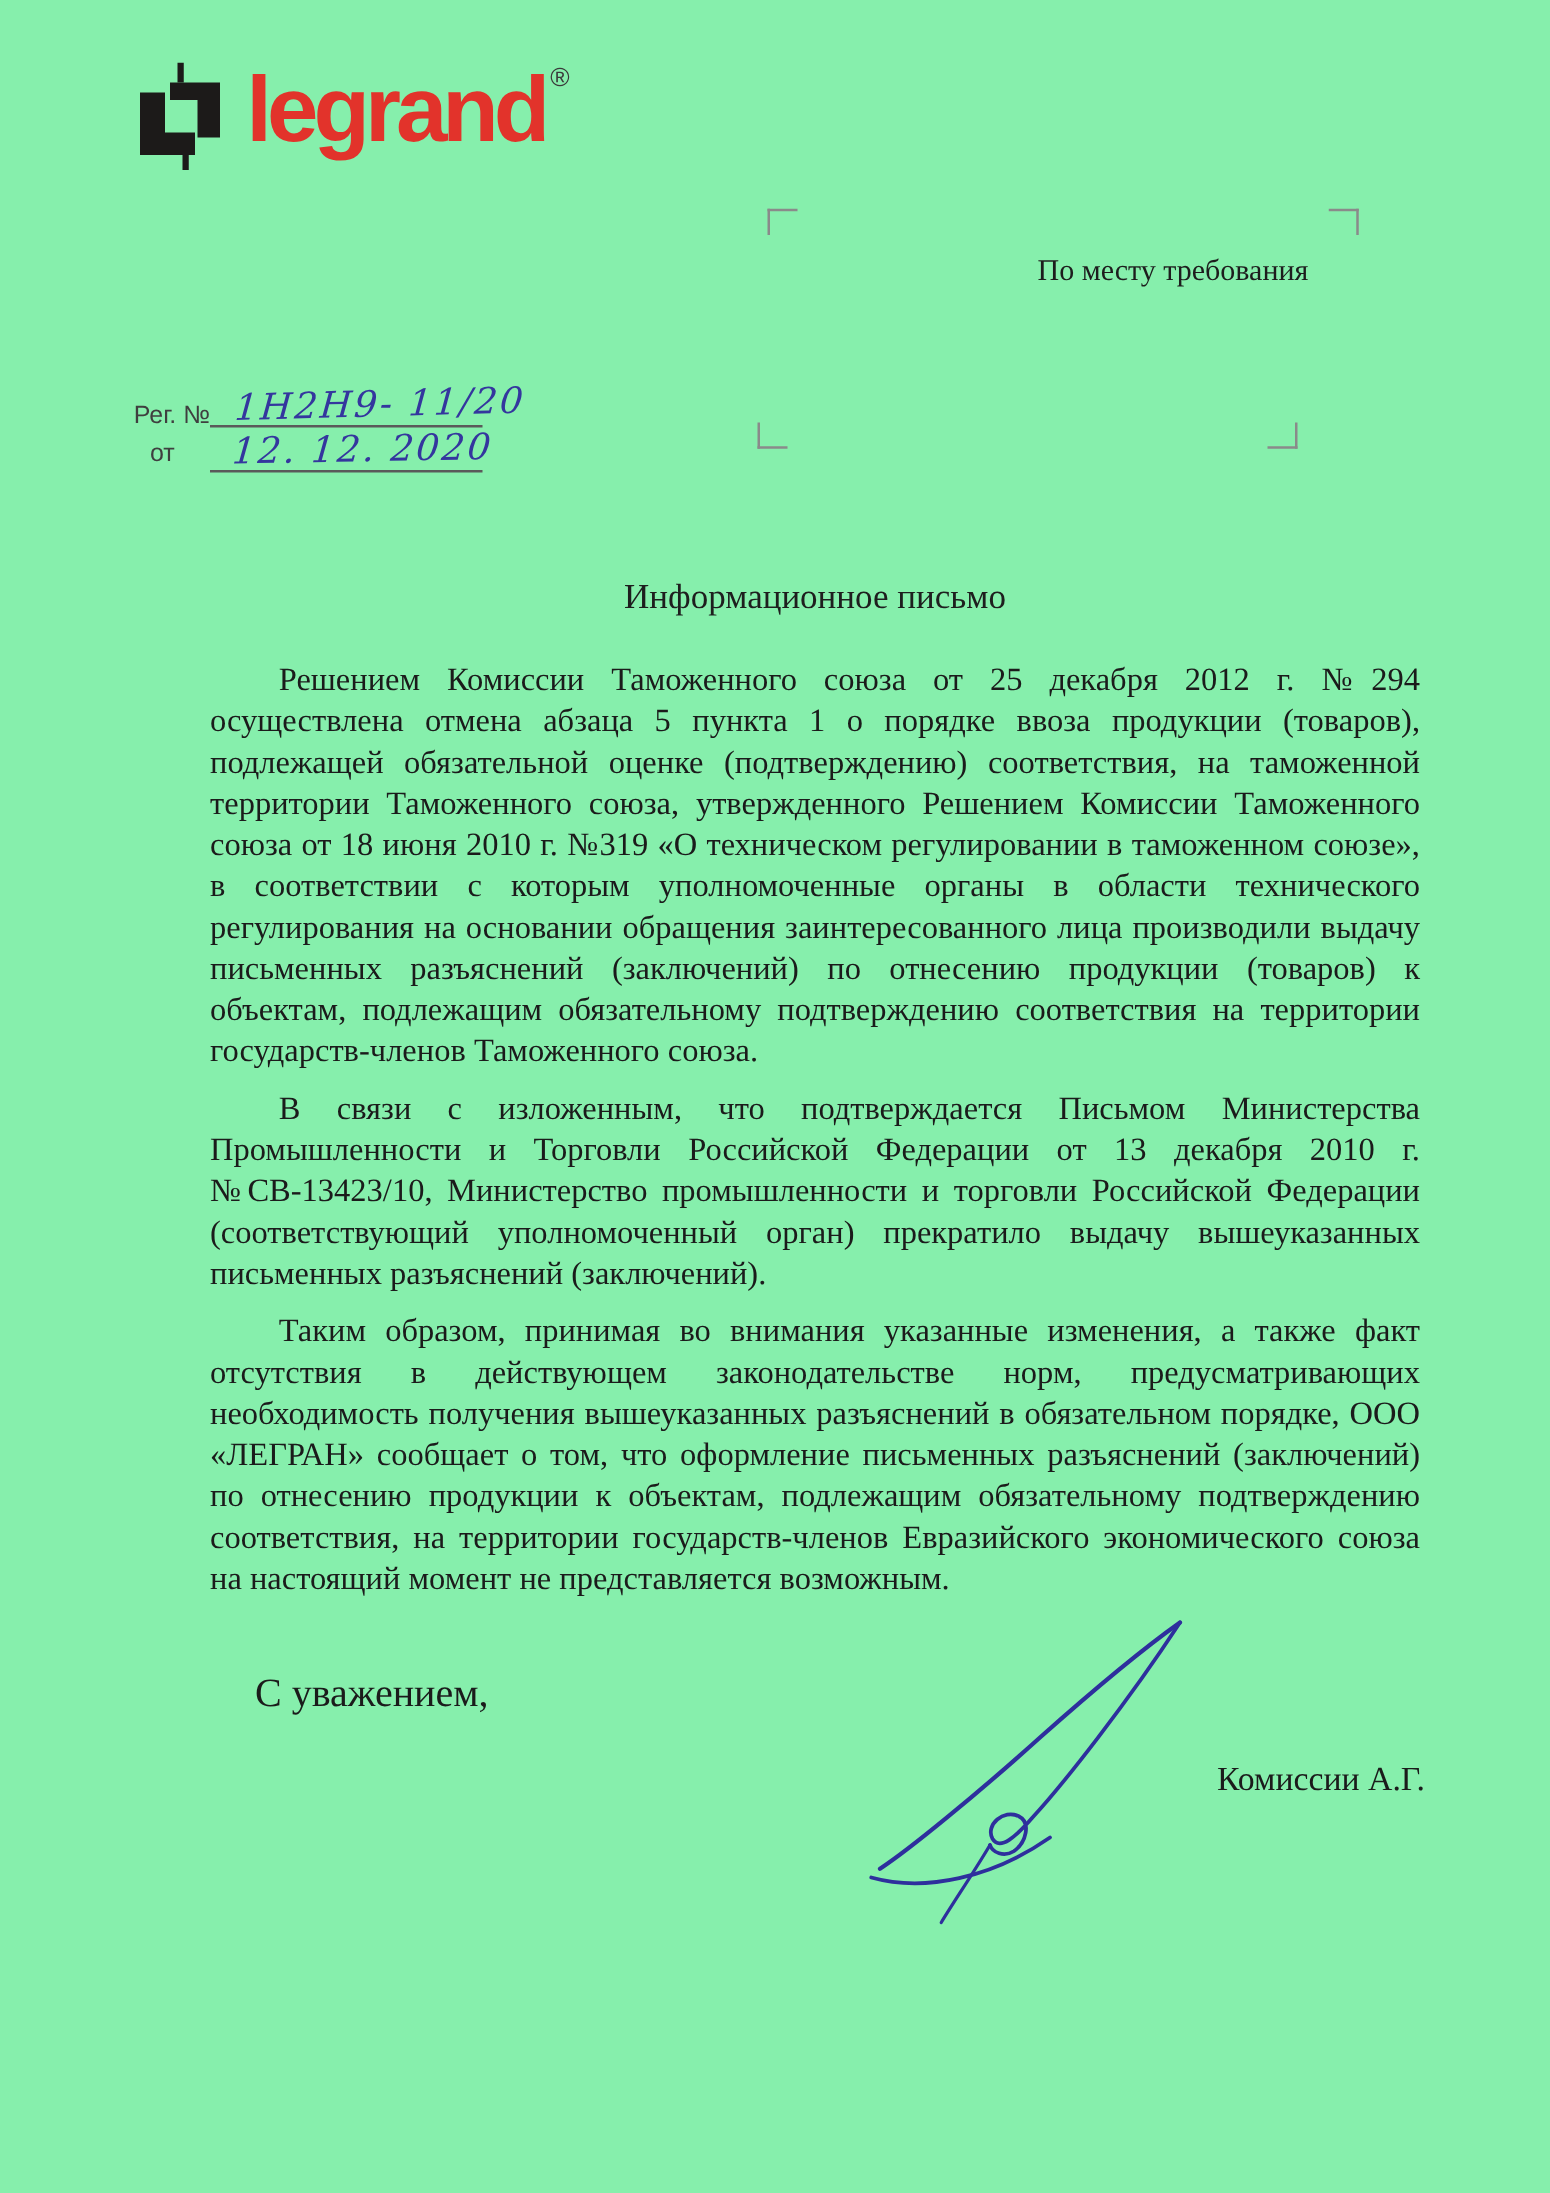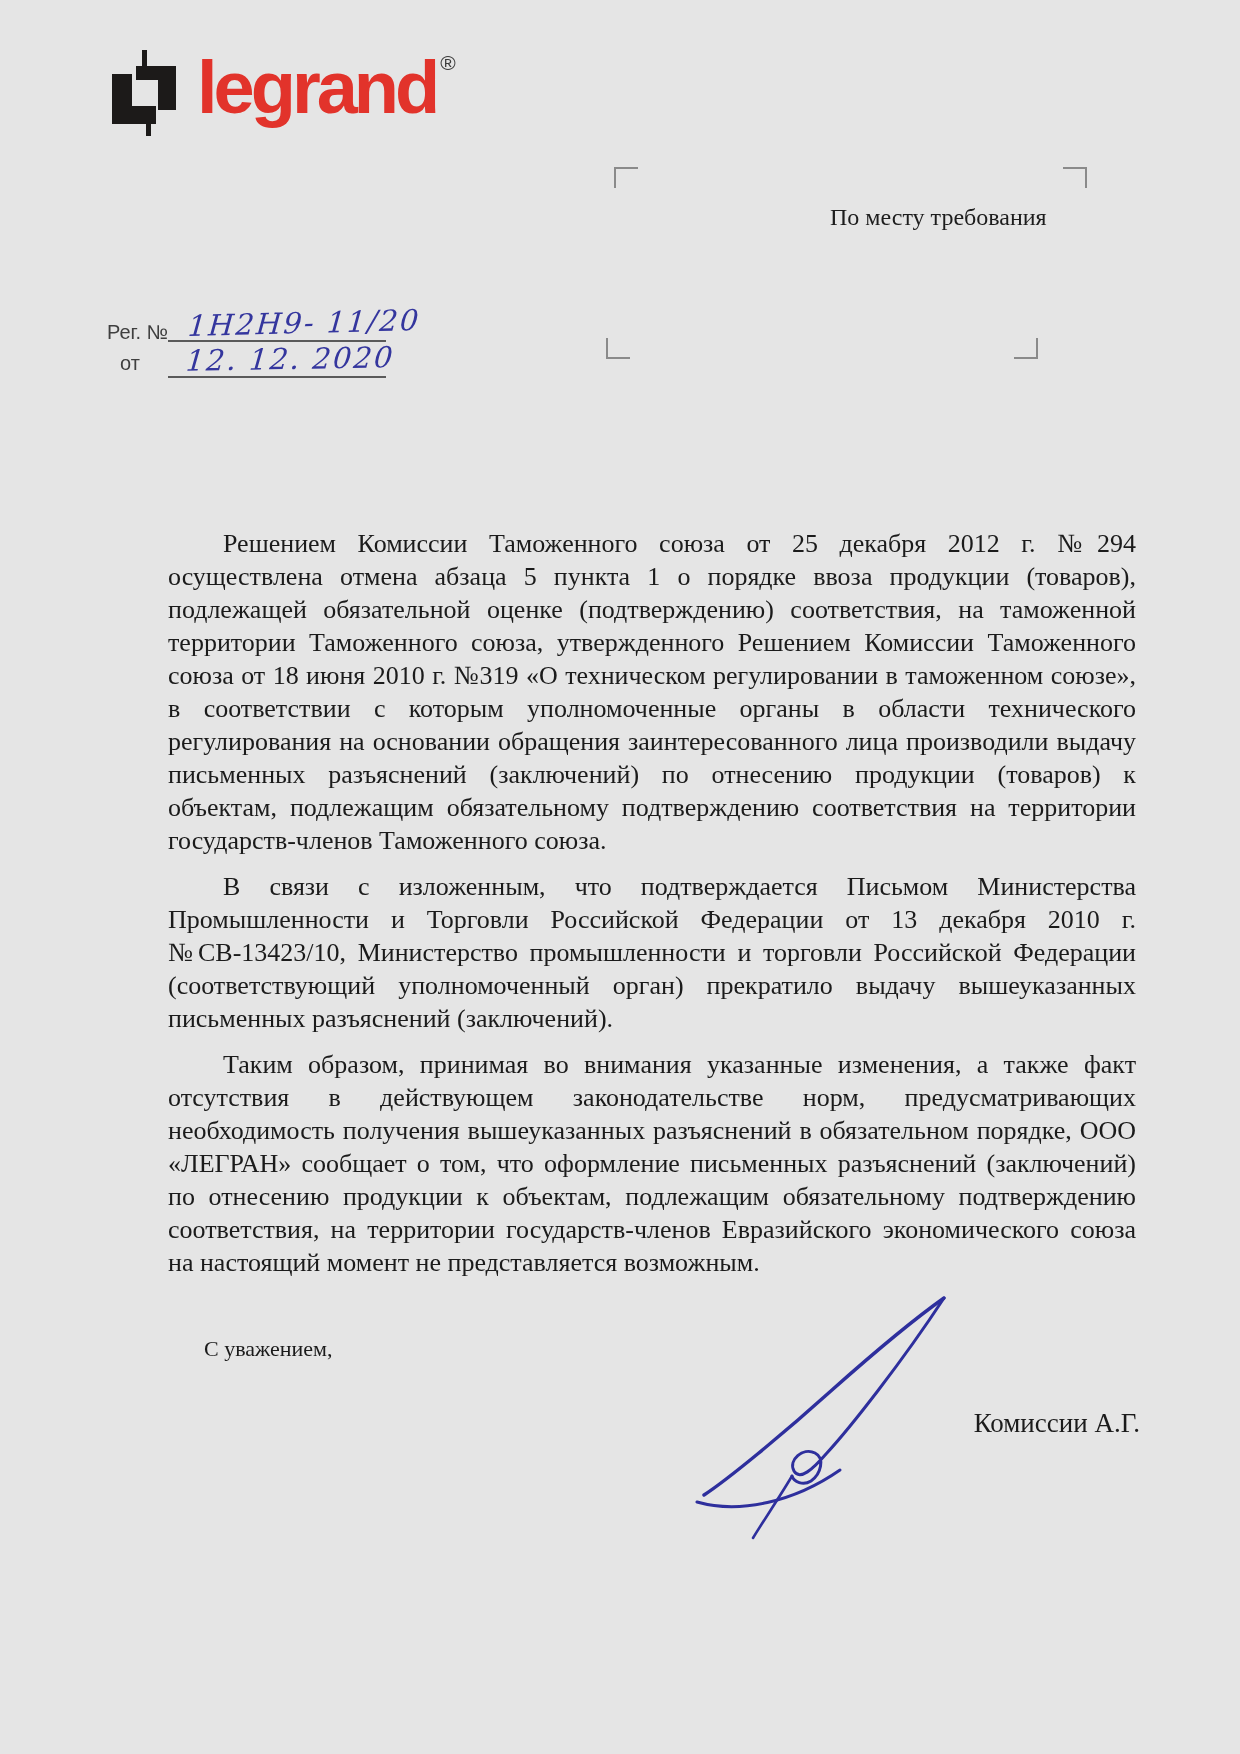--- a/index.html
+++ b/index.html
@@ -6,21 +6,21 @@
     --brand:#e2332b;
     --pen:#34369e;
     --logoblack:#1c1a19;
     --text:#1b1b1b;
     --muted:#3f3f3f;
     --bracket:#8a8a8a;
     --ruleline:#5a5a5a;
   }
   html,body{margin:0;padding:0;background:#9a9a9a;}
   .page{
-    position:relative;width:1240px;height:1754px;background:#e5e5e5;
+    position:relative;width:1240px;height:1754px;background:#86efac;
     margin:0 auto;overflow:hidden;
     font-family:"Liberation Serif",serif;color:var(--text);
   }
   
   .logo{position:absolute;left:106px;top:50px;display:flex;align-items:flex-start;}
   .logo-icon{display:block;}
   .wordmark{
     font-family:"Liberation Sans",sans-serif;font-weight:bold;
     font-size:74px;line-height:76px;color:var(--brand);
     letter-spacing:-4px;margin-left:15px;
@@ -62,21 +62,21 @@
   .title{
     position:absolute;left:168px;top:462px;width:968px;
     text-align:center;font-size:28px;color:#1e1e1e;
   }
   .body{position:absolute;left:168px;top:527px;width:968px;}
   .body p{
     margin:0 0 13px 0;font-size:26px;line-height:33px;
     text-align:justify;text-indent:55px;color:var(--text);
   }
   
-  .closing{position:absolute;left:204px;top:1336px;font-size:22px;}
+  .closing{position:absolute;left:204px;top:1336px;font-size:32px;}
   .signer-title{position:absolute;left:204px;top:1387px;font-size:27px;line-height:33px;}
   .signer-name{position:absolute;right:100px;top:1408px;font-size:27px;text-align:right;}
   .signature{position:absolute;left:652px;top:1290px;}
 </style>
 </head>
 <body>
 
 <div class="page">
 
   <div class="logo">
@@ -98,20 +98,21 @@
   <div class="recipient">По месту требования</div>
 
   <div class="fldlabel lbl-reg">Рег. №</div>
   <div class="hand hand-reg">1Н2Н9- 11/20</div>
   <div class="rule rule-reg"></div>
 
   <div class="fldlabel lbl-date">от</div>
   <div class="hand hand-date">12. 12. 2020</div>
   <div class="rule rule-date"></div>
 
+  <div class="title">Информационное письмо</div>
 
   <div class="body">
     <p>Решением Комиссии Таможенного союза от 25 декабря 2012 г. №294 осуществлена отмена абзаца 5 пункта 1 о порядке ввоза продукции (товаров), подлежащей обязательной оценке (подтверждению) соответствия, на таможенной территории Таможенного союза, утвержденного Решением Комиссии Таможенного союза от 18 июня 2010 г. №319 «О техническом регулировании в таможенном союзе», в соответствии с которым уполномоченные органы в области технического регулирования на основании обращения заинтересованного лица производили выдачу письменных разъяснений (заключений) по отнесению продукции (товаров) к объектам, подлежащим обязательному подтверждению соответствия на территории государств-членов Таможенного союза.</p>
     <p>В связи с изложенным, что подтверждается Письмом Министерства Промышленности и Торговли Российской Федерации от 13 декабря 2010 г. №СВ-13423/10, Министерство промышленности и торговли Российской Федерации (соответствующий уполномоченный орган) прекратило выдачу вышеуказанных письменных разъяснений (заключений).</p>
     <p>Таким образом, принимая во внимания указанные изменения, а также факт отсутствия в действующем законодательстве норм, предусматривающих необходимость получения вышеуказанных разъяснений в обязательном порядке, ООО «ЛЕГРАН» сообщает о том, что оформление письменных разъяснений (заключений) по отнесению продукции к объектам, подлежащим обязательному подтверждению соответствия, на территории государств-членов Евразийского экономического союза на настоящий момент не представляется возможным.</p>
   </div>
 
   <div class="closing">С уважением,</div>
 
   <div class="signer-title">

